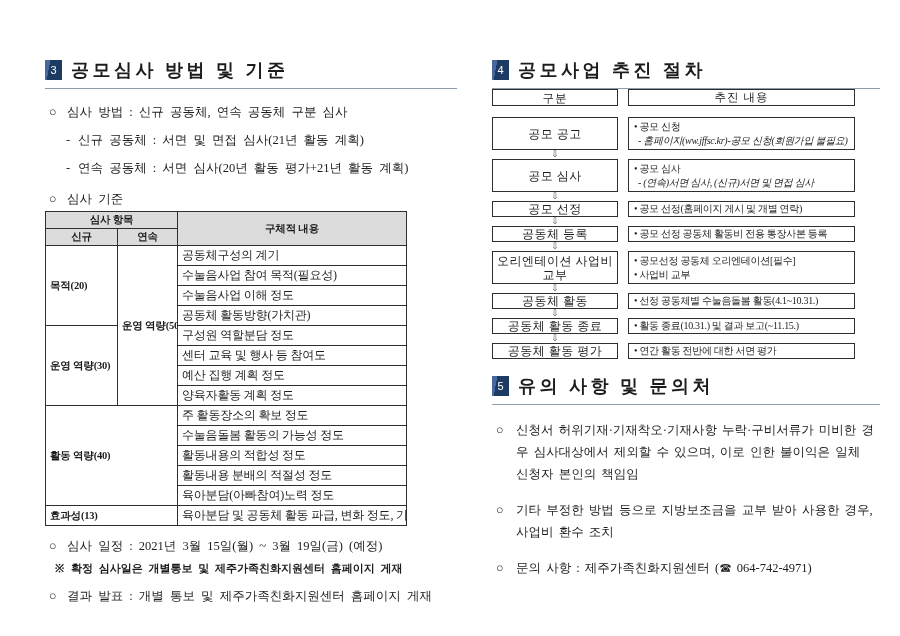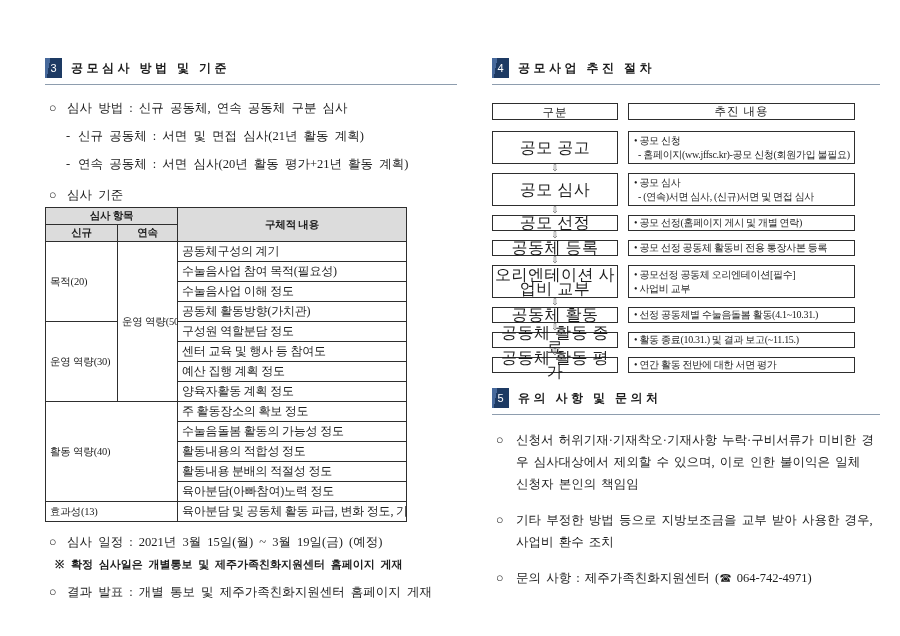--- a/index.html
+++ b/index.html
@@ -10,51 +10,51 @@
   .col { position:absolute; top:58px; }
   .col-left  { left:45px;  width:412px; }
   .col-right { left:492px; width:388px; }
 
   
   .sec-head { display:flex; align-items:center; gap:9px; padding-bottom:6px;
               border-bottom:1px solid #8e9dae; }
   .badge { width:17px; height:20px; flex:0 0 17px;
            background:linear-gradient(100deg,#47699b 0%,#47699b 26%,#1d3a63 26%,#1d3a63 100%);
            color:#fff; font:11px/20px "Liberation Sans",sans-serif; text-align:center; }
-  .sec-title { font-size:12px; font-weight:bold; letter-spacing:3.5px; white-space:nowrap; }
+  .sec-title { font-size:18px; font-weight:bold; letter-spacing:3.5px; white-space:nowrap; }
 
   
   .bl { display:flex; font-size:12.5px; line-height:15px; word-spacing:3px; white-space:nowrap; }
   .bl .m { flex:0 0 18px; }
   .bl.top { margin-top:16px; padding-left:4px; }
   .bl.sub { margin-top:13px; padding-left:21px; }
   .bl.sub .m { flex:0 0 12px; }
 
   
   table.crit { border-collapse:collapse; margin-top:4px; table-layout:fixed; width:361px; }
   table.crit th, table.crit td { border:1px solid #2e2e2e; font-size:12px; padding:1px 4px;
        white-space:nowrap; overflow:hidden; letter-spacing:-0.2px; }
   table.crit th { background:#dcdcdc; font-weight:bold; height:13px; text-align:center; font-size:10.5px; }
-  table.crit td.grp { font-weight:normal; font-size:10.5px; text-align:left; vertical-align:middle; }
+  table.crit td.grp { font-weight:bold; font-size:10.5px; text-align:left; vertical-align:middle; }
   table.crit td.grp.ctr { text-align:center; }
   table.crit td.det { height:18px; }
   .bl.foot1 { margin-top:13px; padding-left:4px; }
   .bl.note { margin-top:7px; padding-left:10px; font-size:11px; font-weight:bold; }
   .bl.note .m { flex:0 0 16px; }
 
   
-  .flow { margin-top:18px; width:363px; }
+  .flow { width:363px; }
   .frow { display:flex; gap:10px; }
   .fbox { border:1px solid #2e2e2e; }
   .fleft  { width:126px; flex:0 0 126px; display:flex; align-items:center; justify-content:center;
-            text-align:center; font-size:16px; letter-spacing:0.5px; line-height:14px; }
+            text-align:center; font-size:12px; letter-spacing:0.5px; line-height:14px; }
   .fright { width:227px; flex:0 0 227px; display:flex; flex-direction:column; justify-content:center;
             padding:1px 5px; }
   .fline { font-size:10px; line-height:14px; white-space:nowrap; letter-spacing:-0.3px; }
-  .fline.sub { padding-left:4px; }
+  .fline.sub { padding-left:4px;font-style:italic; }
   .hrow .fleft, .hrow .fright { height:17px; align-items:center; justify-content:center;
             font-size:11.5px; letter-spacing:1px; text-align:center; }
   .hrow .fright { flex-direction:row; }
   .hrow { margin-bottom:11px; }
   .h1 .fleft, .h1 .fright { height:16px; }
   .h2 .fleft, .h2 .fright { height:33px; }
   .farrow { width:126px; text-align:center; font-size:9px; line-height:9px; color:#4a4a4a;
             padding:0; height:9px; }
 
   

